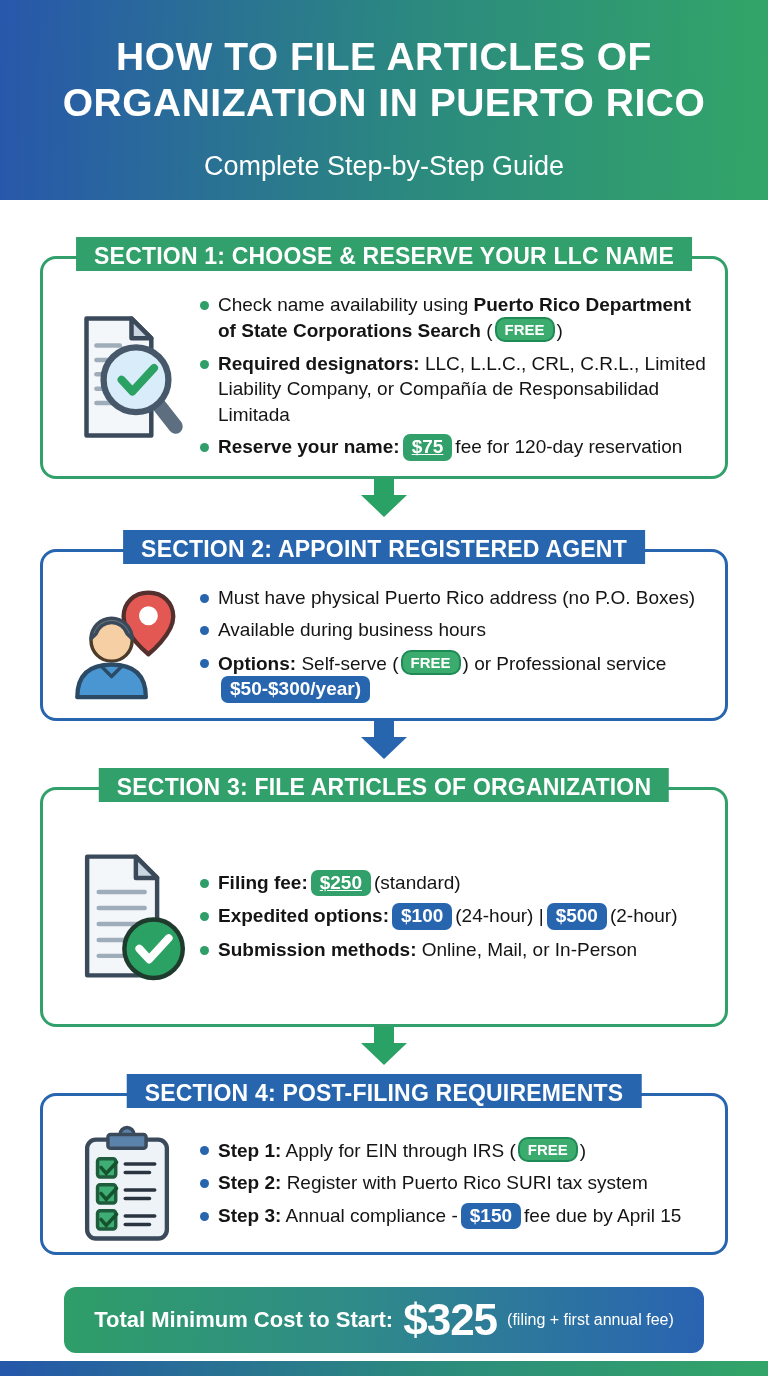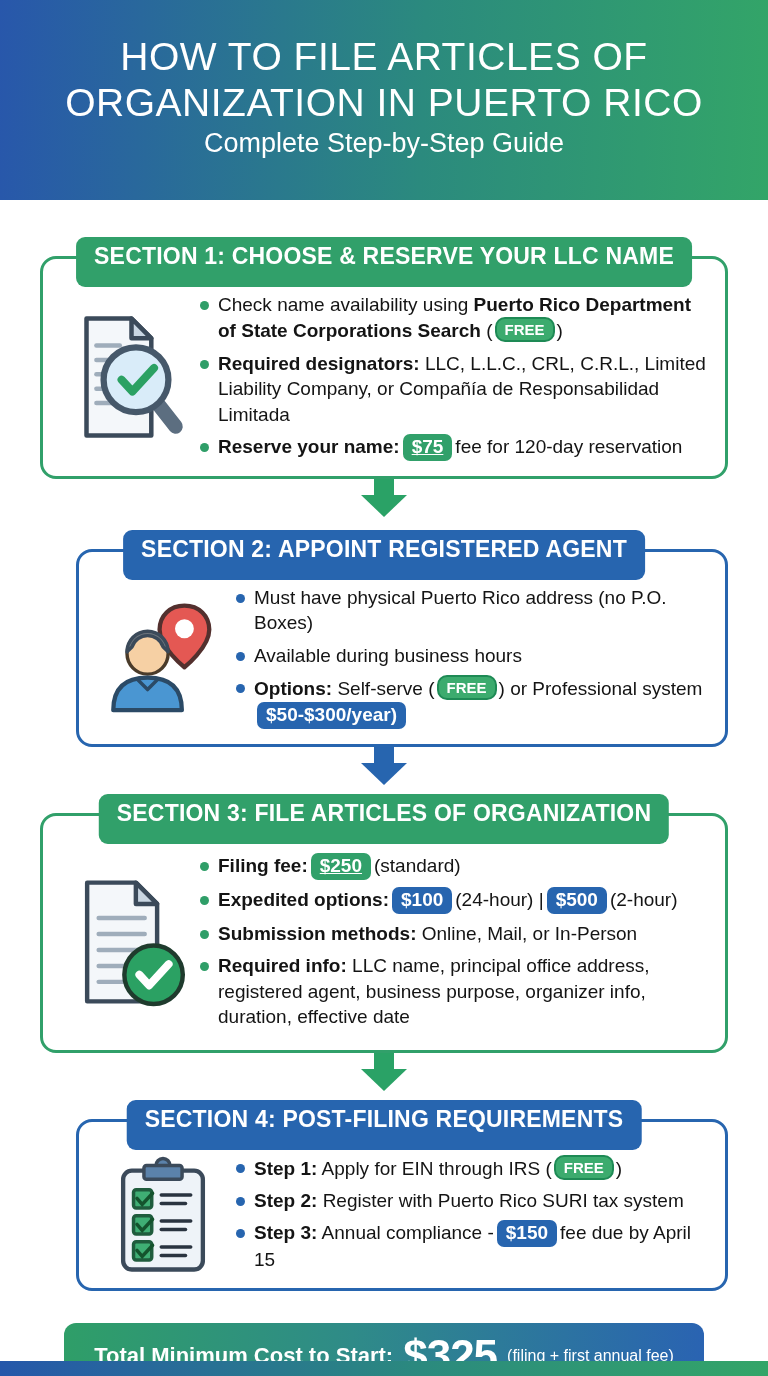--- a/index.html
+++ b/index.html
@@ -6,36 +6,36 @@
   body{
     width:768px;height:1376px;position:relative;overflow:hidden;
     background:#ffffff;font-family:"Liberation Sans", sans-serif;color:#141414;
   }
   
   .header{
     height:200px;box-sizing:border-box;padding-top:34px;text-align:center;color:#fff;
     background:linear-gradient(92deg,#2857ab 0%,#2b8a7e 55%,#33a568 100%);
   }
   .header h1{
-    margin:0 auto;max-width:690px;font-size:39px;font-weight:400;line-height:1.18;letter-spacing:.5px;
-  }
-  .header .subtitle{margin-top:2px;font-size:27px;font-weight:400;}
+    margin:0 auto;max-width:690px;font-size:39px;font-weight:700;line-height:1.18;letter-spacing:.5px;
+  }
+  .header .subtitle{margin-top:25px;font-size:27px;font-weight:400;}
   
   .section{width:688px;margin:0 auto;position:relative;padding-top:19px;}
   .sec-badge{
     position:absolute;top:0;left:50%;transform:translateX(-50%);z-index:2;
-    height:50px;line-height:38px;padding:0 18px;border-radius:9px;white-space:nowrap;
+    height:34px;line-height:38px;padding:0 18px;border-radius:0;white-space:nowrap;
     color:#fff;font-weight:700;font-size:23px;letter-spacing:.2px;
   }
   .green-bg{background:#31a06a;} .blue-bg{background:#2765af;}
   .sec-box{
     border:3px solid;border-radius:16px;background:#fff;box-sizing:border-box;
     display:flex;align-items:center;padding:26px 12px 8px 14px;
   }
-  .green-border{border-color:#31a06a;} .blue-border{border-color:#2765af;margin-left:36px;}
+  .green-border{border-color:#31a06a;} .blue-border{border-color:#2765af;}
   .icon-col{flex:0 0 140px;display:flex;justify-content:center;align-items:center;}
   ul.bullets{list-style:none;margin:0;padding:0;flex:1;}
   ul.bullets li{
     position:relative;padding-left:21px;font-size:19px;line-height:1.34;margin:7px 0;
   }
   ul.bullets li::before{
     content:"";position:absolute;left:3px;top:9px;width:9px;height:9px;border-radius:50%;
   }
   .green-dots li::before{background:#2f9e68;}
   .blue-dots li::before{background:#2765af;}
@@ -122,21 +122,21 @@
         <circle cx="95" cy="33" r="11" fill="#ffffff"></circle>
         <circle cx="52" cy="62" r="24" fill="#f6d0a4" stroke="#4a3b2a" stroke-width="4"></circle>
         <path d="M28 60 a24 24 0 0 1 48 0 l-6 -6 a19 19 0 0 0 -36 0 z" fill="#6d757d" stroke="#3b4a5a" stroke-width="4" stroke-linejoin="round"></path>
         <path d="M12 128 q0 -38 40 -38 q40 0 40 38 z" fill="#4a96d2" stroke="#2b4a66" stroke-width="5" stroke-linejoin="round"></path>
         <path d="M40 92 l12 12 12 -12" fill="none" stroke="#2b4a66" stroke-width="4" stroke-linejoin="round"></path>
       </svg>
     </div>
     <ul class="bullets blue-dots">
       <li><span>Must have physical Puerto Rico address (no P.O. Boxes)</span></li>
       <li><span>Available during business hours</span></li>
-      <li><b>Options:</b><span> Self-serve (</span><span class="free">FREE</span><span>) or Professional system </span><span class="badge blue">$50-$300/year)</span></li>
+      <li><b>Options:</b><span> Self-serve (</span><span class="free">FREE</span><span>) or Professional service </span><span class="badge blue">$50-$300/year)</span></li>
     </ul>
   </div>
 </div>
 <div class="arrow blue">
     <div class="stem"></div>
     <div class="head"></div>
   </div>
 
 <div class="section mt9">
   <div class="sec-badge green-bg">SECTION 3: FILE ARTICLES OF ORGANIZATION</div>
@@ -153,21 +153,20 @@
           <line x1="38" y1="120" x2="66" y2="120"></line>
         </g>
         <circle cx="100" cy="112" r="33" fill="#2ba163" stroke="#1f3b2d" stroke-width="5"></circle>
         <path d="M84 112 l11 12 22 -24" fill="none" stroke="#ffffff" stroke-width="9" stroke-linecap="round" stroke-linejoin="round"></path>
       </svg>
     </div>
     <ul class="bullets green-dots">
       <li><b>Filing fee:</b><span class="badge green">$250</span><span>(standard)</span></li>
       <li><b>Expedited options:</b><span class="badge blue">$100</span><span>(24-hour) |</span><span class="badge blue">$500</span><span>(2-hour)</span></li>
       <li><b>Submission methods:</b><span> Online, Mail, or In-Person</span></li>
-      <li><b>Required info:</b><span> LLC name, principal office address, registered agent, business purpose, organizer info, duration, effective date</span></li>
     </ul>
   </div>
 </div>
 <div class="arrow green">
     <div class="stem"></div>
     <div class="head"></div>
   </div>
 
 <div class="section mt9">
   <div class="sec-badge blue-bg">SECTION 4: POST-FILING REQUIREMENTS</div>

